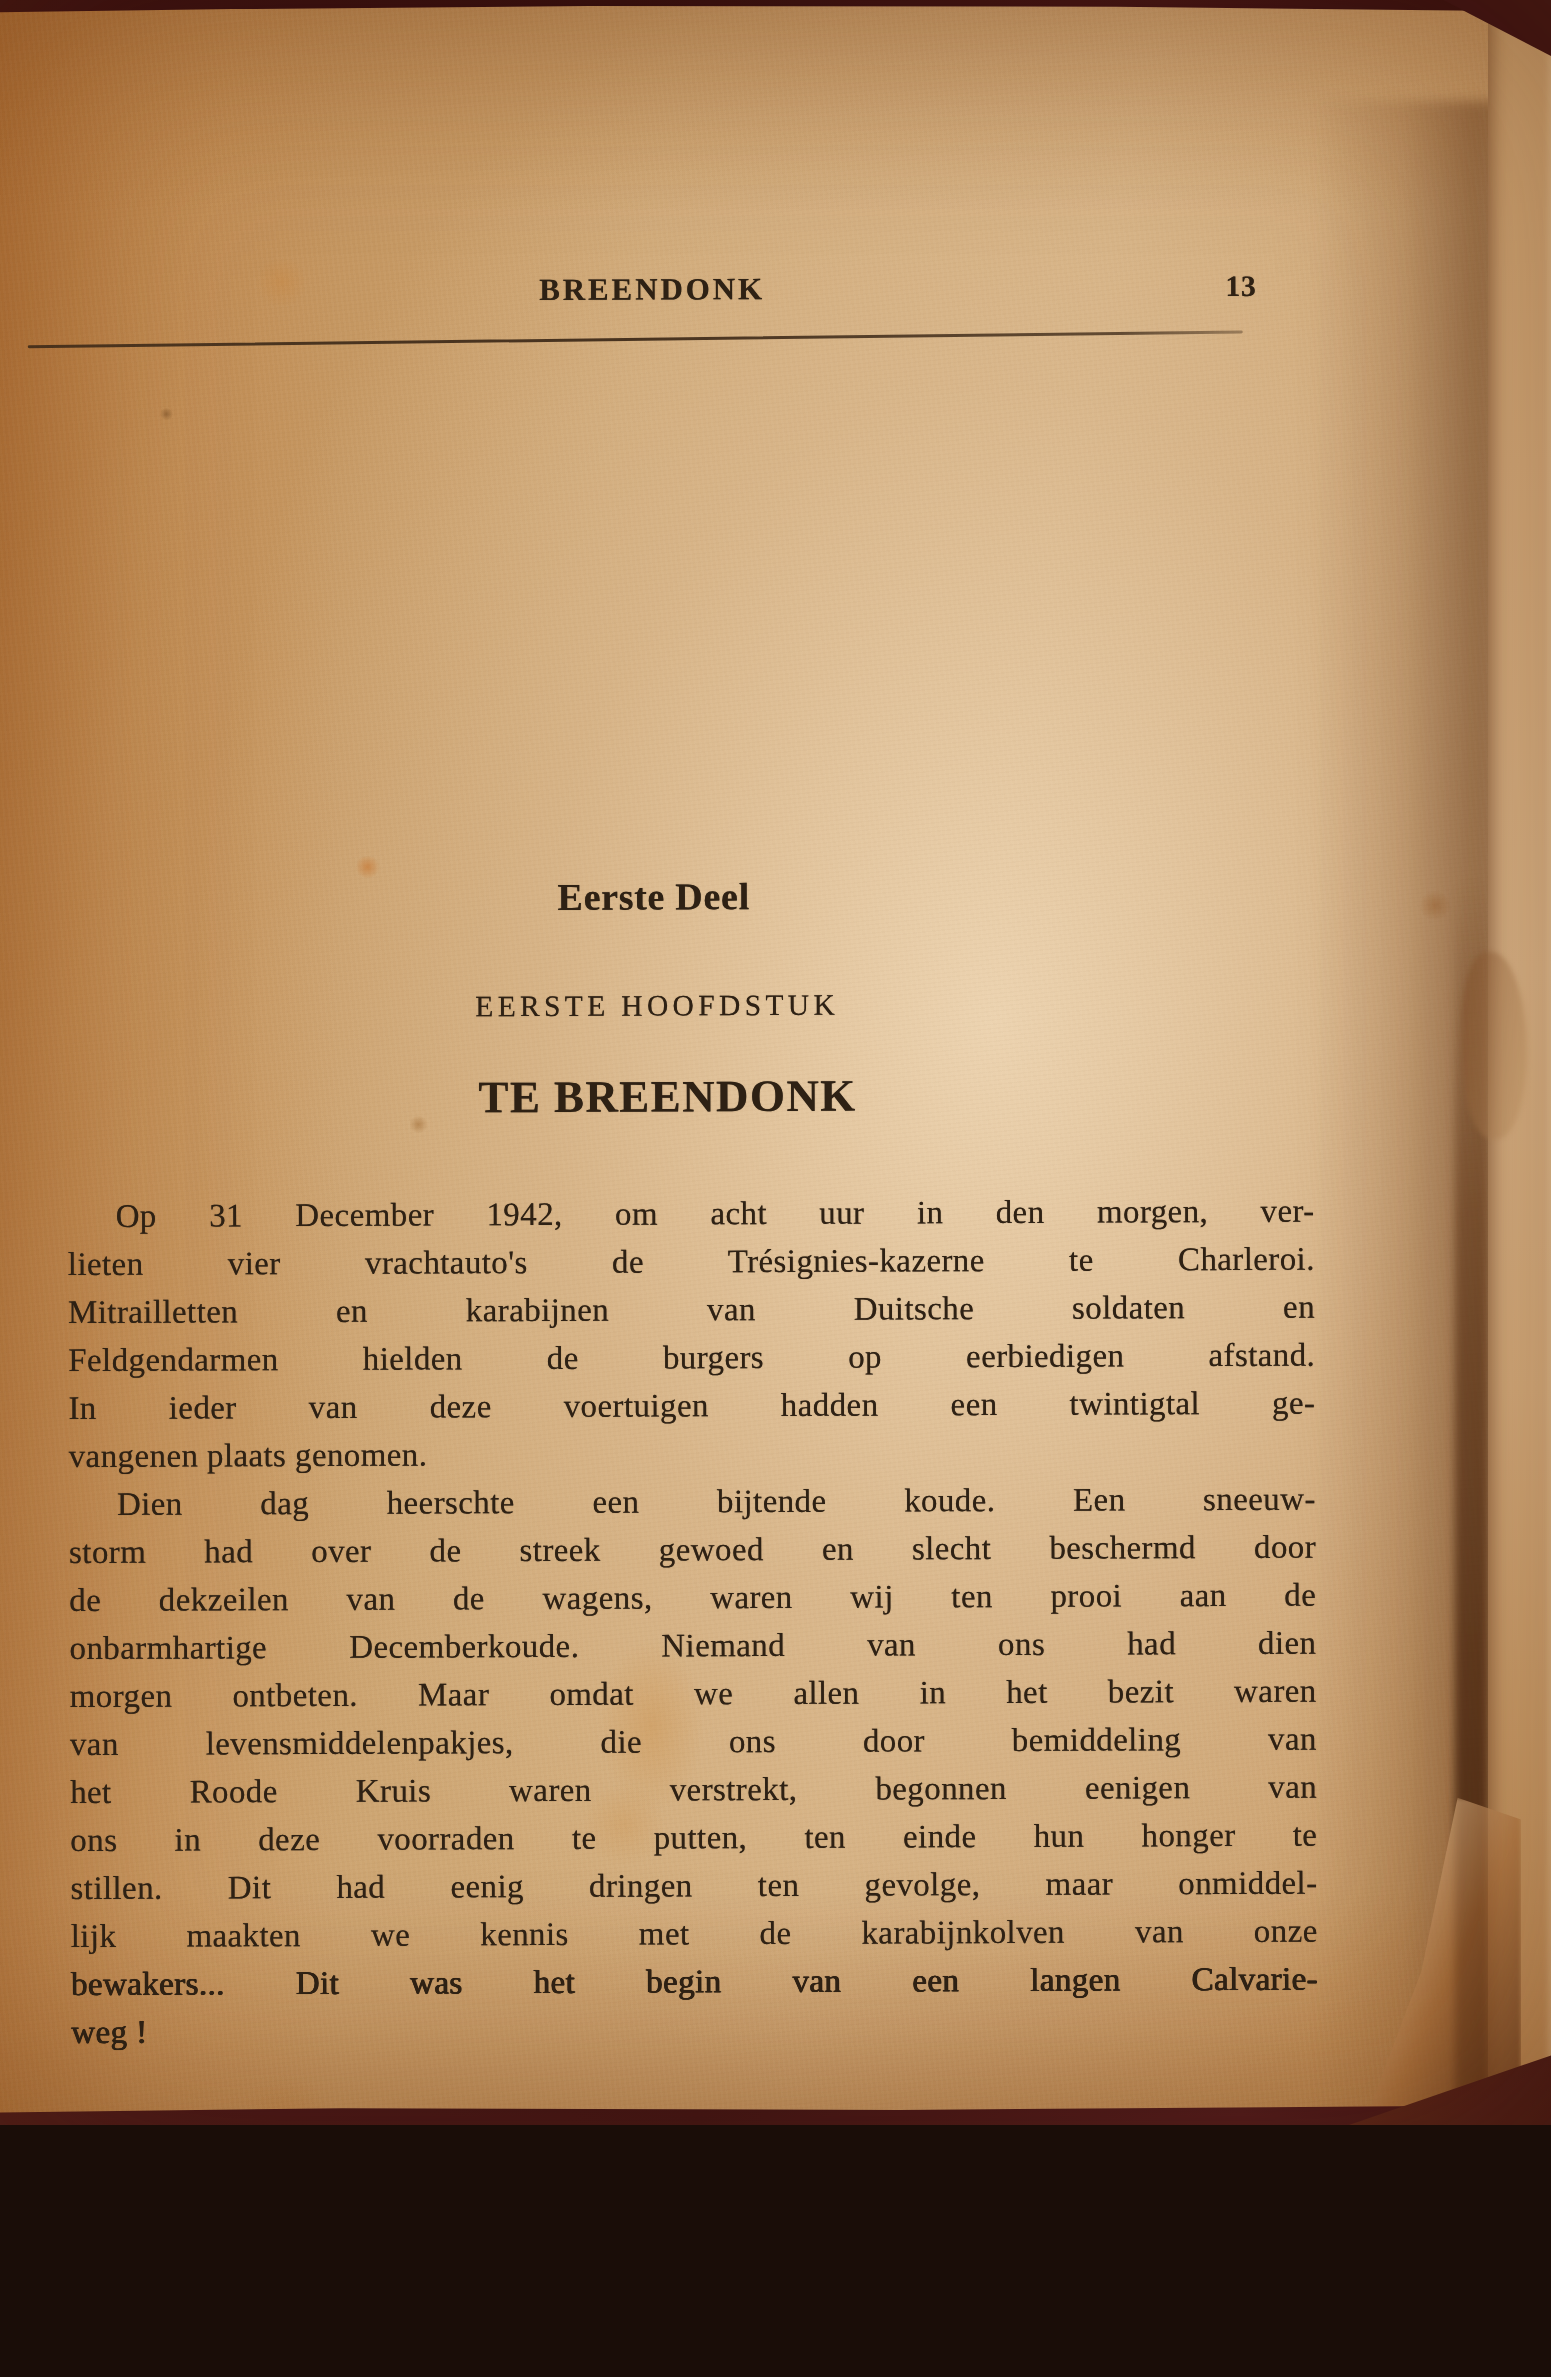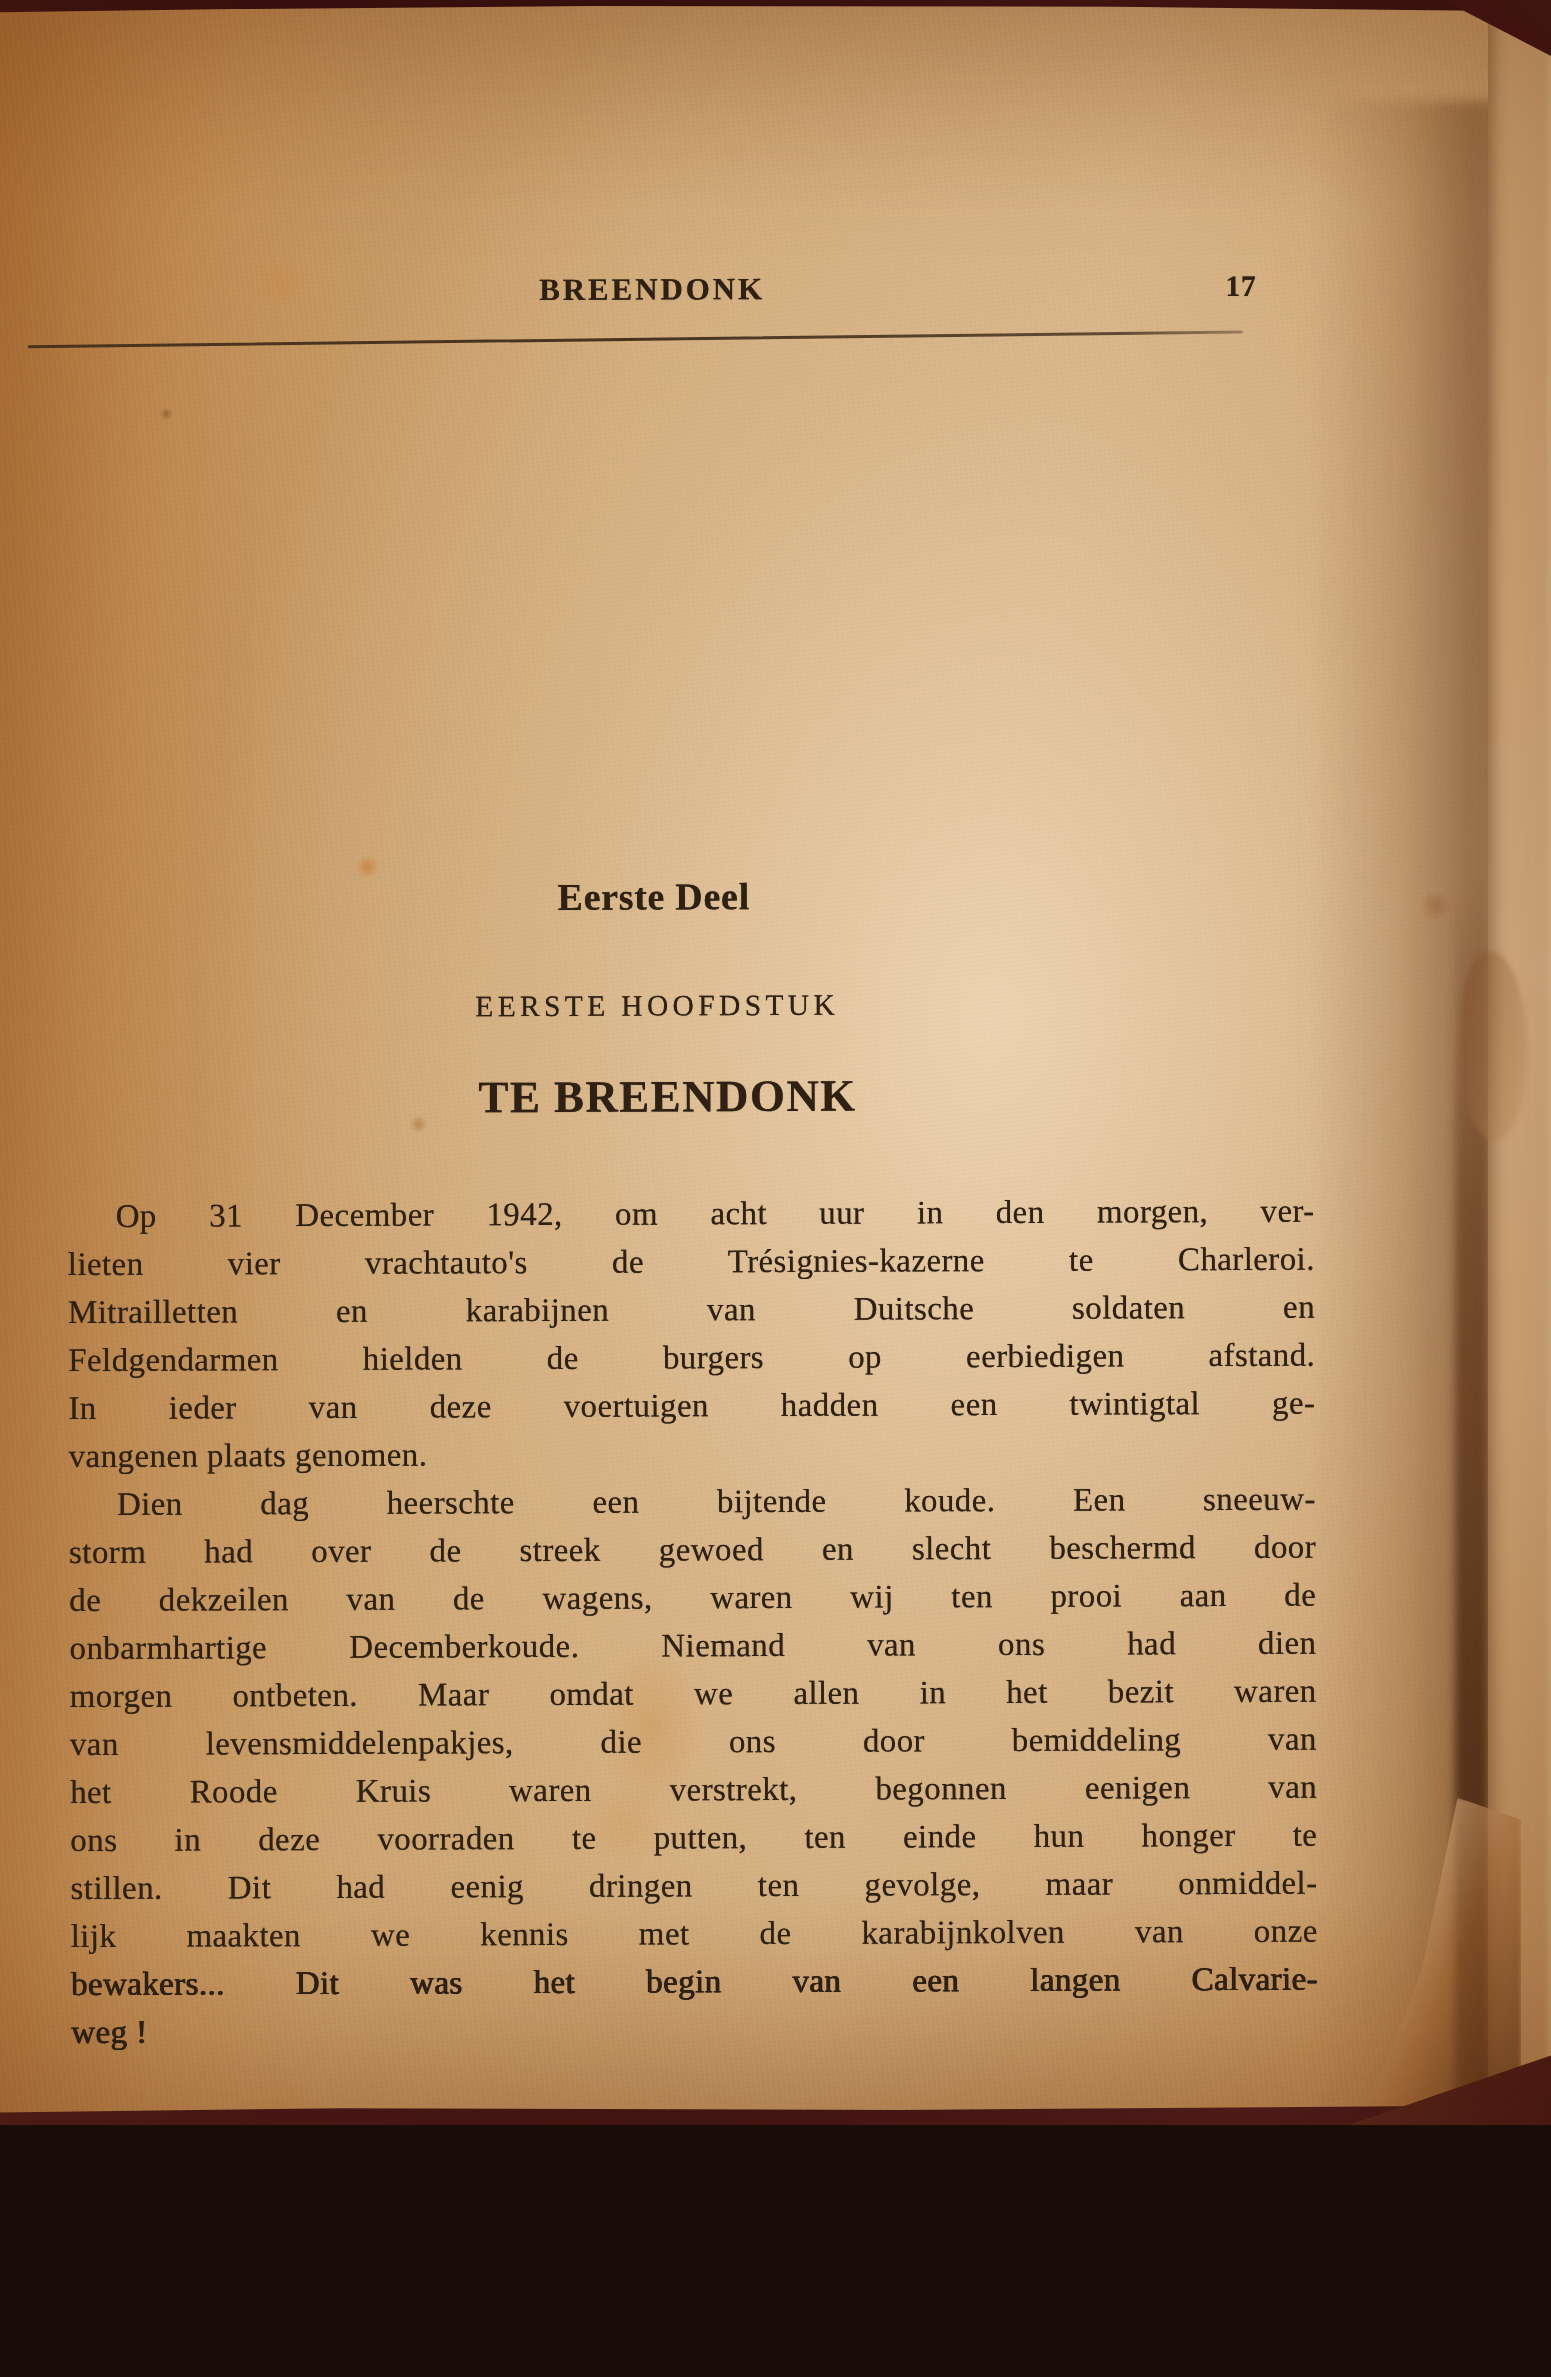--- a/index.html
+++ b/index.html
@@ -110,21 +110,21 @@
   <div class="cover-top-corner"></div>
   <div class="cover-bottom"></div>
   <div class="cover-bottom-corner"></div>
 
   <div class="vignette"></div>
 
   <div class="content ink">
 
     <div class="running-header">
       <span class="running-title">BREENDONK</span>
-      <span class="page-number">17</span>
+      <span class="page-number">13</span>
     </div>
 
     <div class="header-rule"></div>
 
     <h2 class="part-title">Eerste Deel</h2>
     <h3 class="chapter-label">EERSTE HOOFDSTUK</h3>
     <h1 class="chapter-title">TE BREENDONK</h1>
 
     <div class="body-text">
       <div class="line justify indent">Op 31 December 1942, om acht uur in den morgen, ver-</div>

